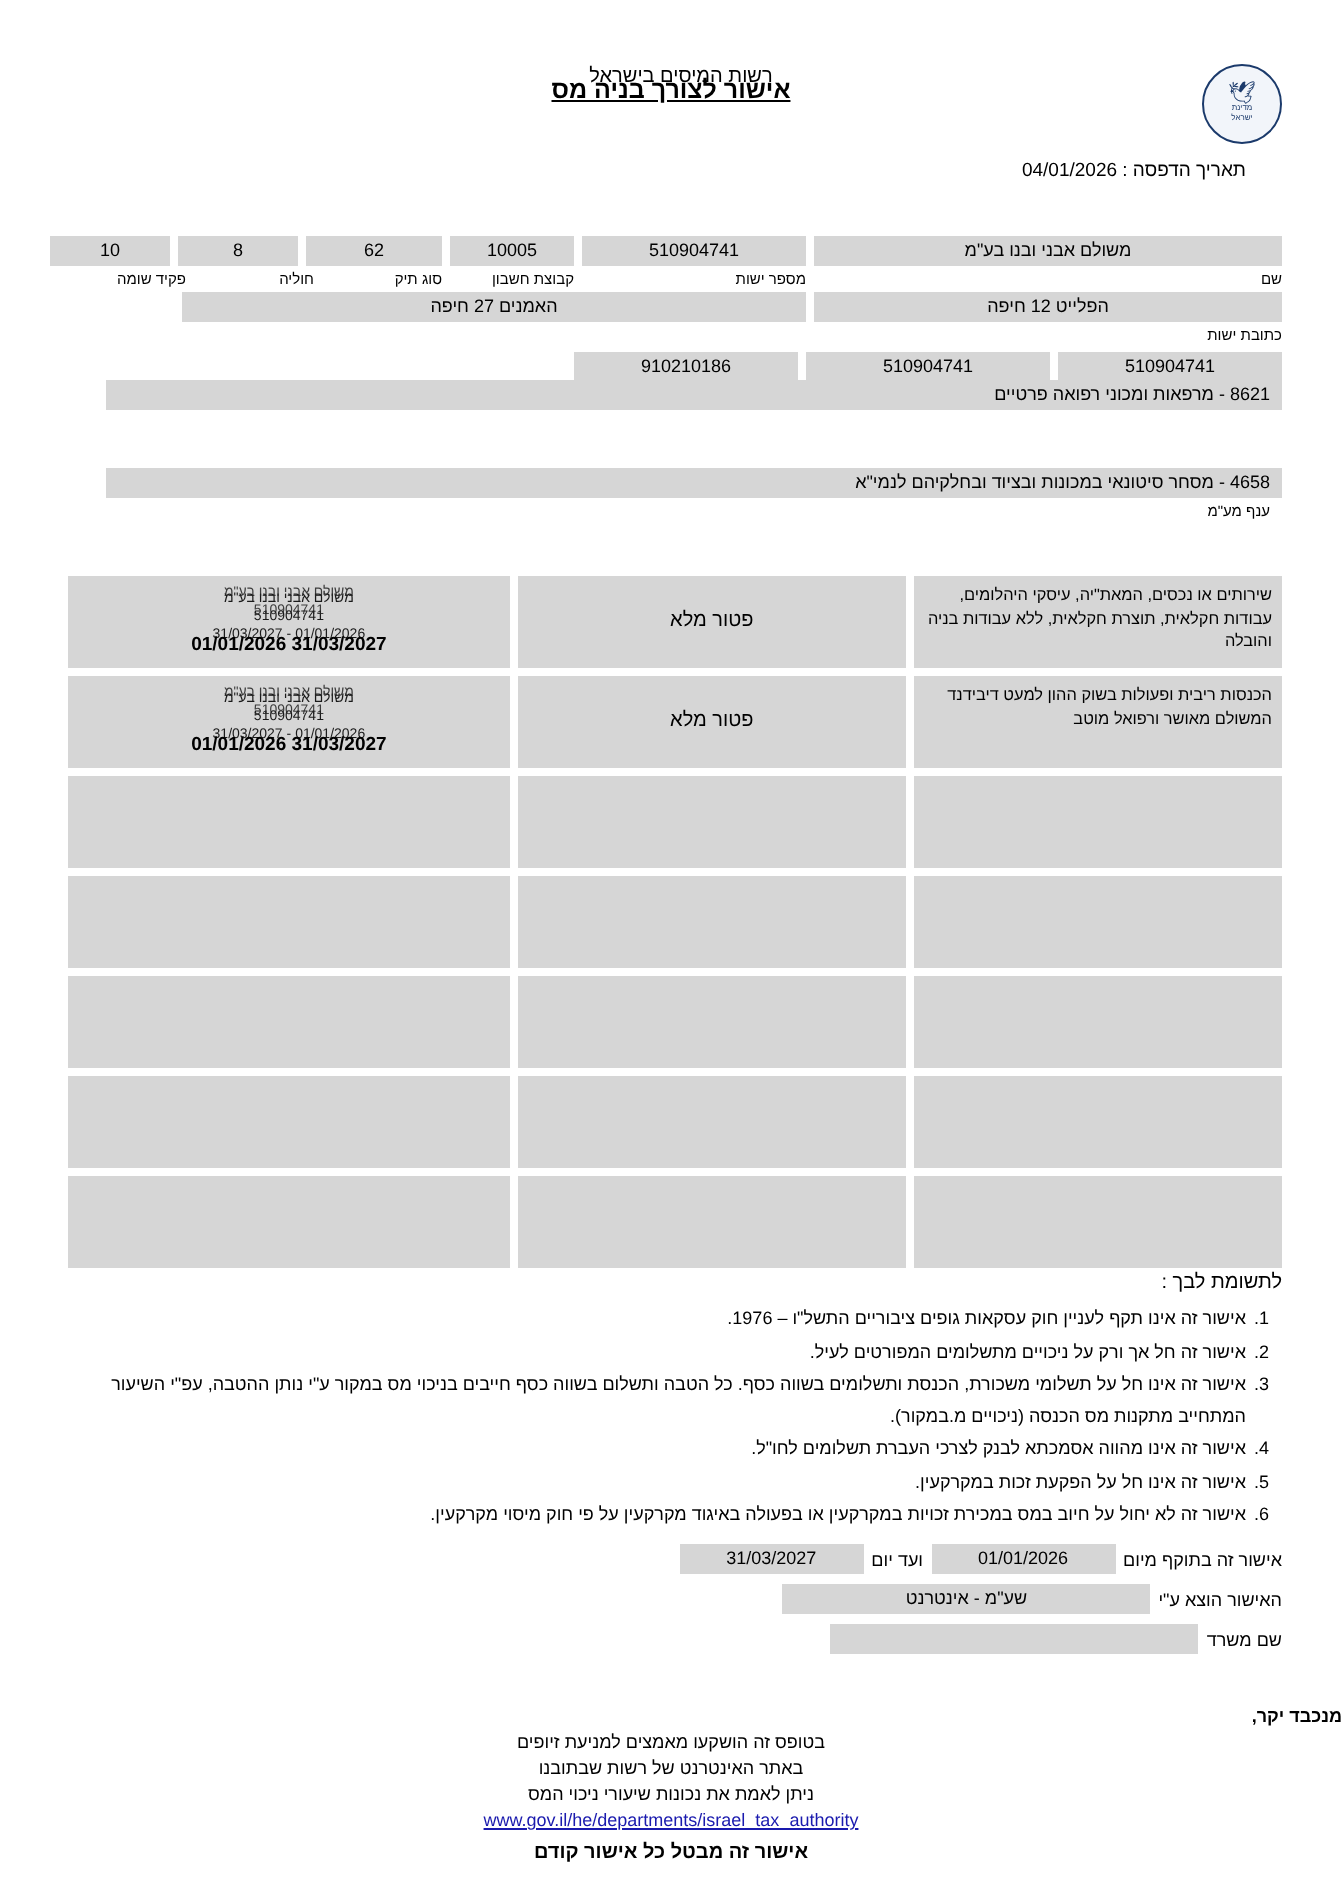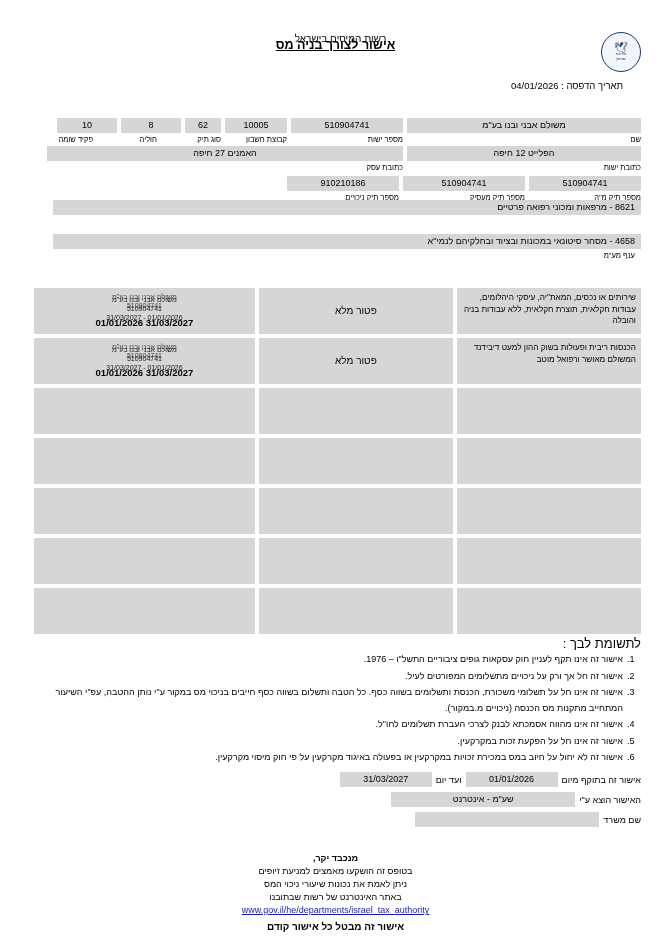--- a/index.html
+++ b/index.html
@@ -175,21 +175,21 @@
     bottom: 6px;
     left: 0;
     right: 0;
     text-align: center;
     font-size: 9.5px;
     font-weight: bold;
   }
   
   .notice-title {
     position: absolute;
-    font-size: 13px;
+    font-size: 10px;
     font-weight: normal;
   }
   .notice-list {
     position: absolute;
     right: 30px;
     left: 30px;
     top: 652px;
     font-size: 9px;
     line-height: 15.5px;
   }
@@ -225,21 +225,21 @@
   .footer {
     position: absolute;
     left: 0; right: 0;
     top: 852px;
   }
   .foot-center {
     text-align: center;
     font-size: 9px;
     line-height: 13px;
   }
-  .foot-bold { font-weight: bold; }
+  .foot-bold { font-weight: bold; text-align: right; }
   .link {
     color: #1a1aae;
     text-decoration: underline;
     direction: ltr;
     unicode-bidi: embed;
     display: inline-block;
   }
   .foot-final {
     text-align: center;
     font-weight: bold;
@@ -279,54 +279,53 @@
 
   <div class="print-date">
     <span>תאריך הדפסה :</span>
     <span>04/01/2026</span>
   </div>
 
   <div class="cellrow" style="top:118px; right:30px;">
     <div class="cell" style="width:234px;">משולם אבני ובנו בע"מ</div>
     <div class="cell" style="width:112px;">510904741</div>
     <div class="cell" style="width:62px;">10005</div>
-    <div class="cell" style="width:36px;">62</div>
+    <div class="cell" style="width:68px;">62</div>
     <div class="cell" style="width:60px;">8</div>
     <div class="cell" style="width:60px;">10</div>
   </div>
   <div class="rowlabels" style="top:134px; right:30px;">
     <div class="lbl" style="width:234px;">שם</div>
     <div class="lbl" style="width:112px;">מספר ישות</div>
     <div class="lbl" style="width:62px;">קבוצת חשבון</div>
     <div class="lbl" style="width:60px;">סוג תיק</div>
     <div class="lbl" style="width:60px;">חוליה</div>
     <div class="lbl" style="width:60px;">פקיד שומה</div>
   </div>
 
   <div class="cellrow" style="top:146px; right:30px;">
     <div class="cell" style="width:234px;">הפלייט 12 חיפה</div>
-    <div class="cell" style="width:356px;">האמנים 27 חיפה</div>
+    <div class="cell" style="width:312px;">האמנים 27 חיפה</div>
   </div>
   <div class="rowlabels" style="top:162px; right:30px;">
     <div class="lbl" style="width:234px;">כתובת ישות</div>
-    <div class="lbl" style="width:300px;">כתובת עסק</div>
   </div>
 
   <div class="cellrow" style="top:176px; right:30px;">
     <div class="cell" style="width:112px;">510904741</div>
     <div class="cell" style="width:122px;">510904741</div>
     <div class="cell" style="width:112px;">910210186</div>
   </div>
   <div class="rowlabels" style="top:192px; right:30px;">
     <div class="lbl" style="width:112px;">מספר תיק מ"ה</div>
     <div class="lbl" style="width:122px;">מספר תיק מעסיק</div>
     <div class="lbl" style="width:112px;">מספר תיק ניכויים</div>
   </div>
 
-  <div class="cellrow" style="top:200px; right:30px;">
+  <div class="cellrow" style="top:190px; right:30px;">
     <div class="cell" style="width:582px; text-align:right; padding-right:6px;">8621 - מרפאות ומכוני רפואה פרטיים</div>
   </div>
   <div class="rowlabels" style="top:222px; right:30px;margin-top:16px;">
     <div class="lbl" style="width:582px; text-align:right; padding-right:6px;">ענף מס הכנסה</div>
   </div>
 
   <div class="cellrow" style="top:234px; right:30px;">
     <div class="cell" style="width:582px; text-align:right; padding-right:6px;">4658 - מסחר סיטונאי במכונות ובציוד ובחלקיהם לנמי"א</div>
   </div>
   <div class="rowlabels" style="top:250px; right:30px;">
@@ -446,22 +445,22 @@
   </div>
 
   <div class="valid-row" style="top:812px; right:30px;">
     <div>שם משרד</div>
     <div class="vbox" style="width:184px;"></div>
   </div>
 
   <div class="footer">
     <div class="foot-center foot-bold">מנכבד יקר,</div>
     <div class="foot-center">בטופס זה הושקעו מאמצים למניעת זיופים</div>
+    <div class="foot-center">באתר האינטרנט של רשות שבתובנו</div>
     <div class="foot-center">ניתן לאמת את נכונות שיעורי ניכוי המס</div>
-    <div class="foot-center">באתר האינטרנט של רשות שבתובנו</div>
     <div class="foot-center">
       <a class="link" href="#">www.gov.il/he/departments/israel_tax_authority</a>
     </div>
     <div class="foot-final">אישור זה מבטל כל אישור קודם</div>
   </div>
 
 
 </div>
 
 </body></html>

